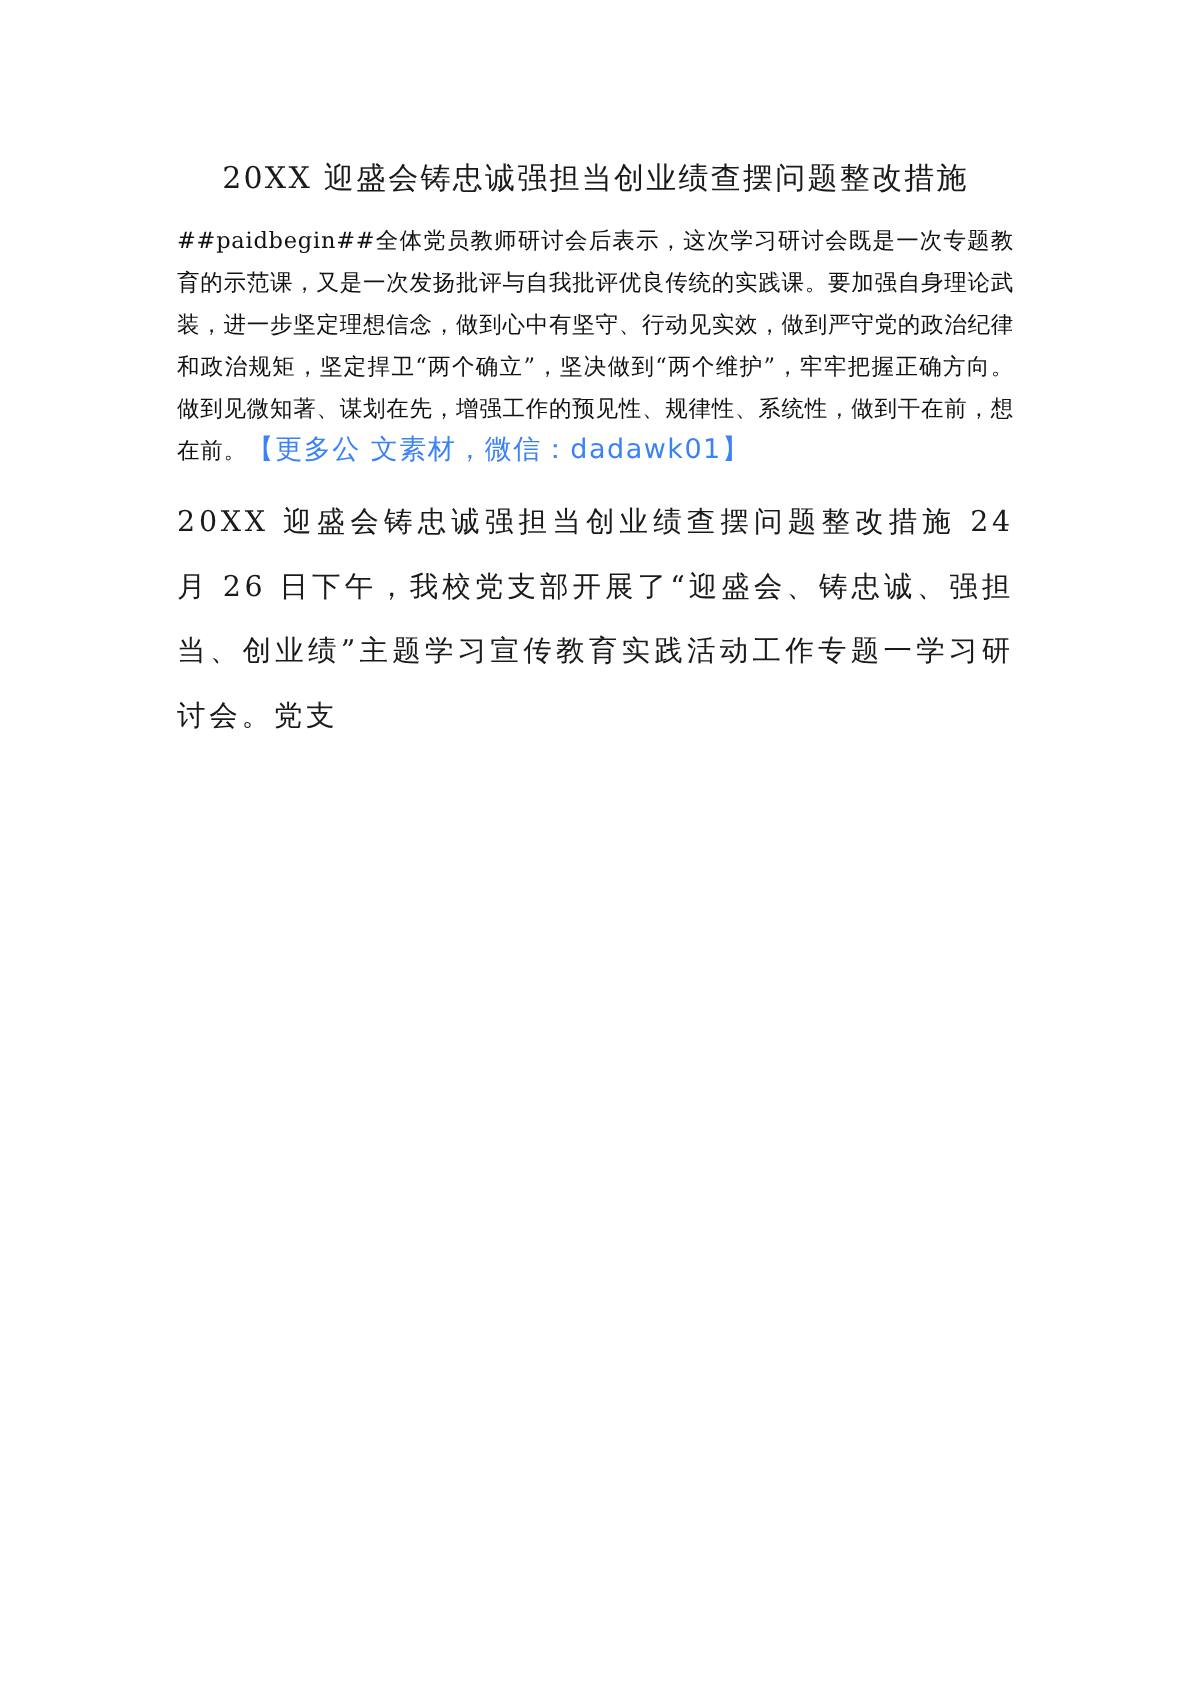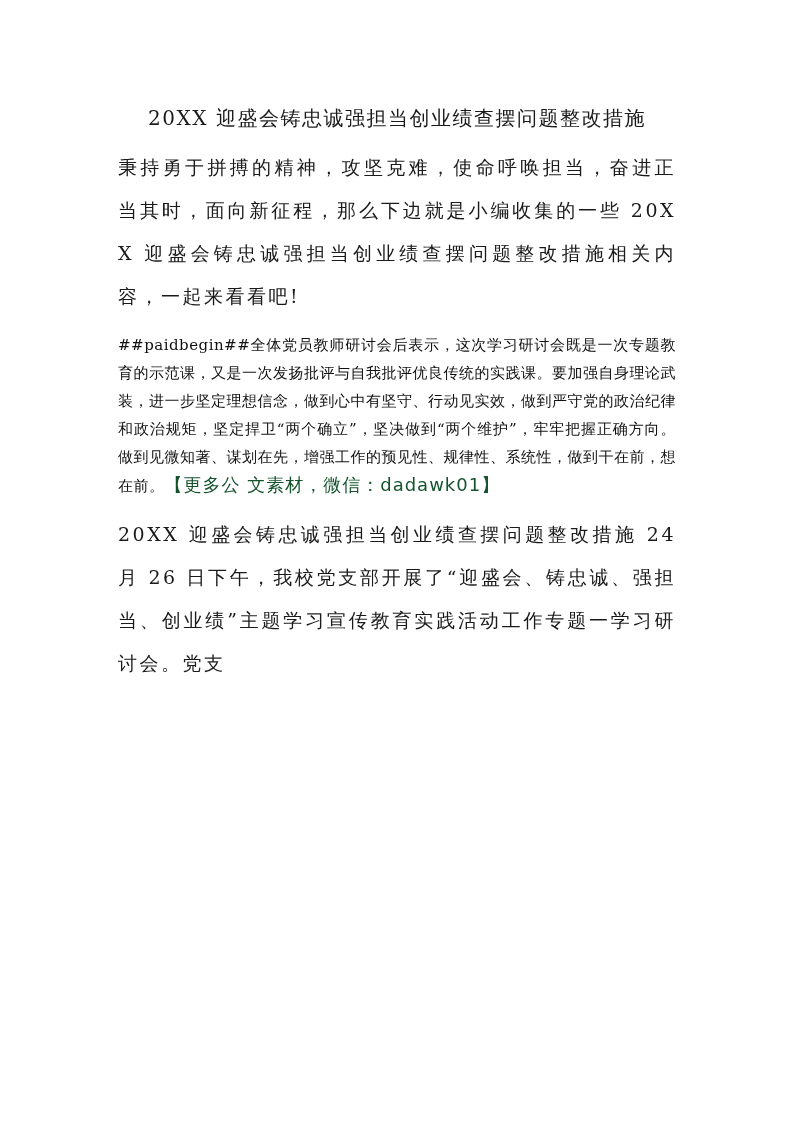--- a/index.html
+++ b/index.html
@@ -48,32 +48,31 @@
     text-align: justify;
     text-justify: inter-character;
     margin: 2px 0 13px 0;
     word-break: break-all;
     color: #111111;
   }
   .promo {
     font-family: "DejaVu Sans", "Liberation Sans", sans-serif;
     font-size: 18px;
     letter-spacing: 1px;
-    color: #14532d;
+    color: #3b82f6;
   }
 </style>
 </head>
 <body>
 
 <div class="page">
   <div class="content">
 
     <h1 class="doc-title">20XX 迎盛会铸忠诚强担当创业绩查摆问题整改措施</h1>
 
-    <p class="body-para">秉持勇于拼搏的精神，攻坚克难，使命呼唤担当，奋进正当其时，面向新征程，那么下边就是小编收集的一些 20XX 迎盛会铸忠诚强担当创业绩查摆问题整改措施相关内容，一起来看看吧!</p>
 
 
 
     <p class="small-para"><span>##paidbegin##全体党员教师研讨会后表示，这次学习研讨会既是一次专题教育的示范课，又是一次发扬批评与自我批评优良传统的实践课。要加强自身理论武装，进一步坚定理想信念，做到心中有坚守、行动见实效，做到严守党的政治纪律和政治规矩，坚定捍卫“两个确立”，坚决做到“两个维护”，牢牢把握正确方向。做到见微知著、谋划在先，增强工作的预见性、规律性、系统性，做到干在前，想在前。</span><span class="promo">【更多公 文素材，微信：dadawk01】</span></p>
 
     <p class="body-para">20XX 迎盛会铸忠诚强担当创业绩查摆问题整改措施 24 月 26 日下午，我校党支部开展了“迎盛会、铸忠诚、强担当、创业绩”主题学习宣传教育实践活动工作专题一学习研讨会。党支</p>
 
   </div>
 </div>
 

